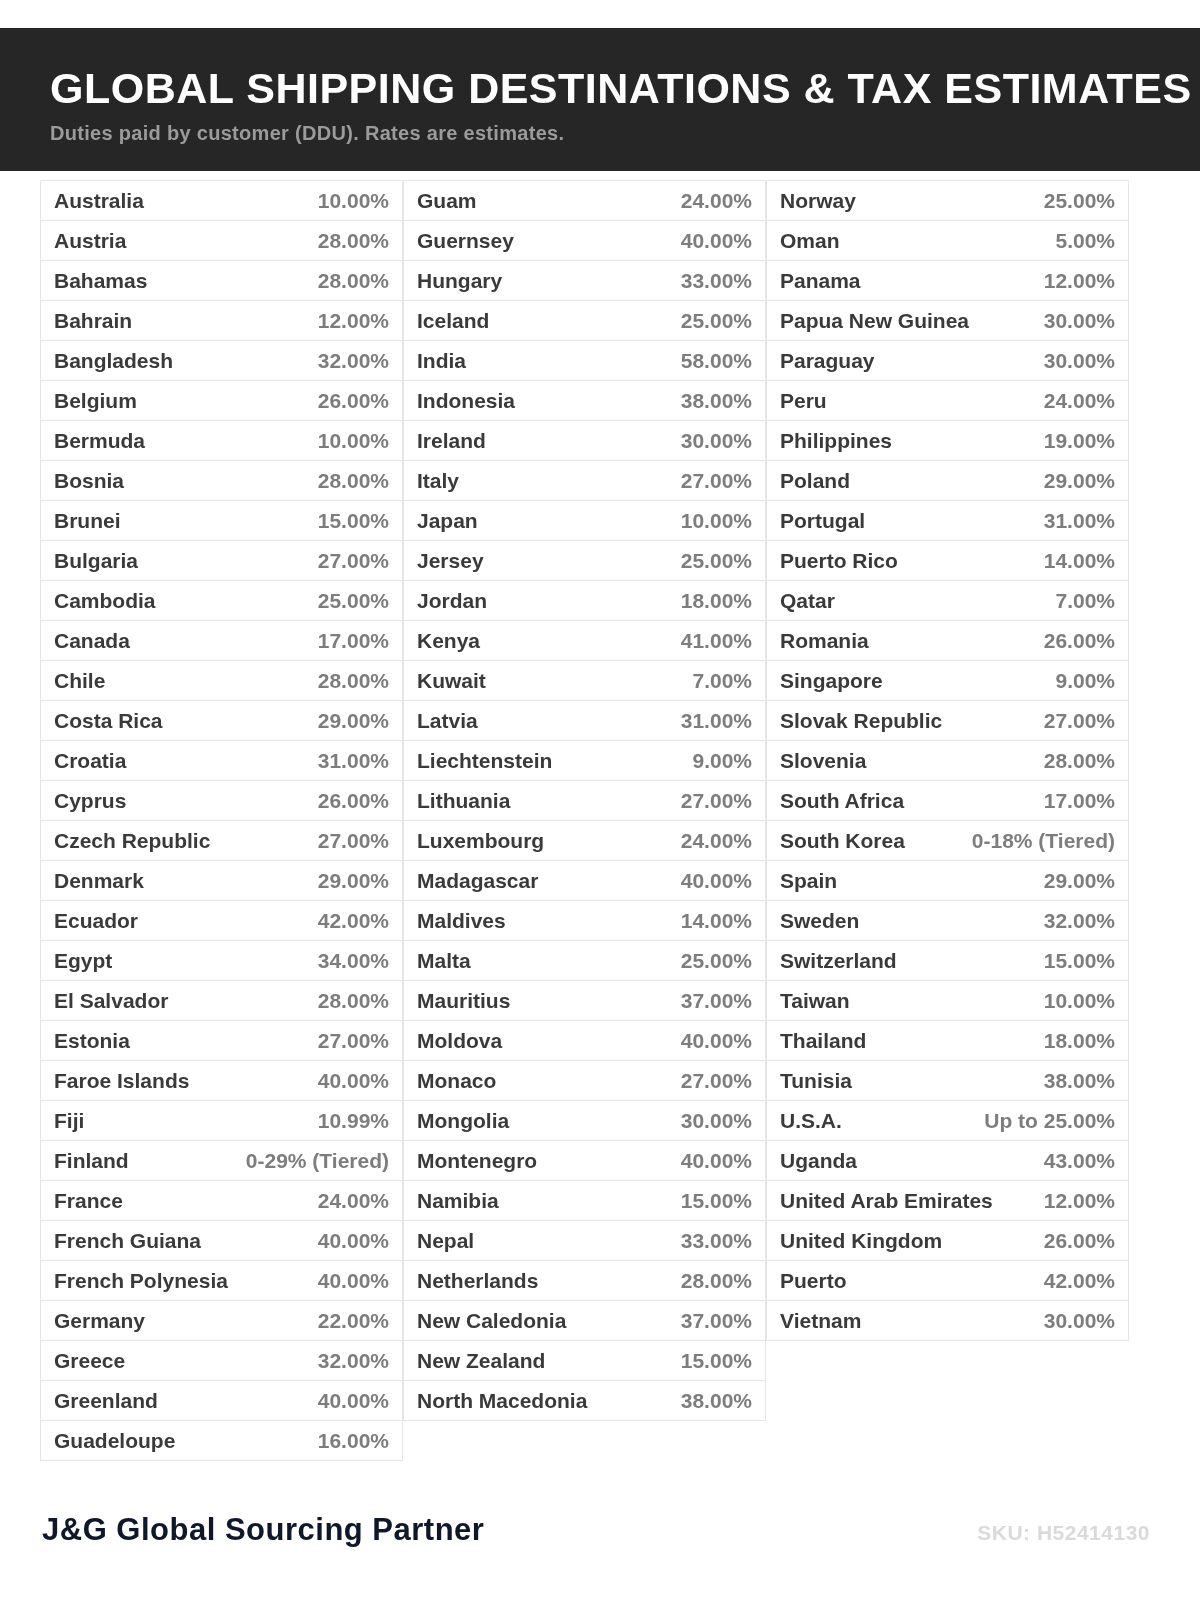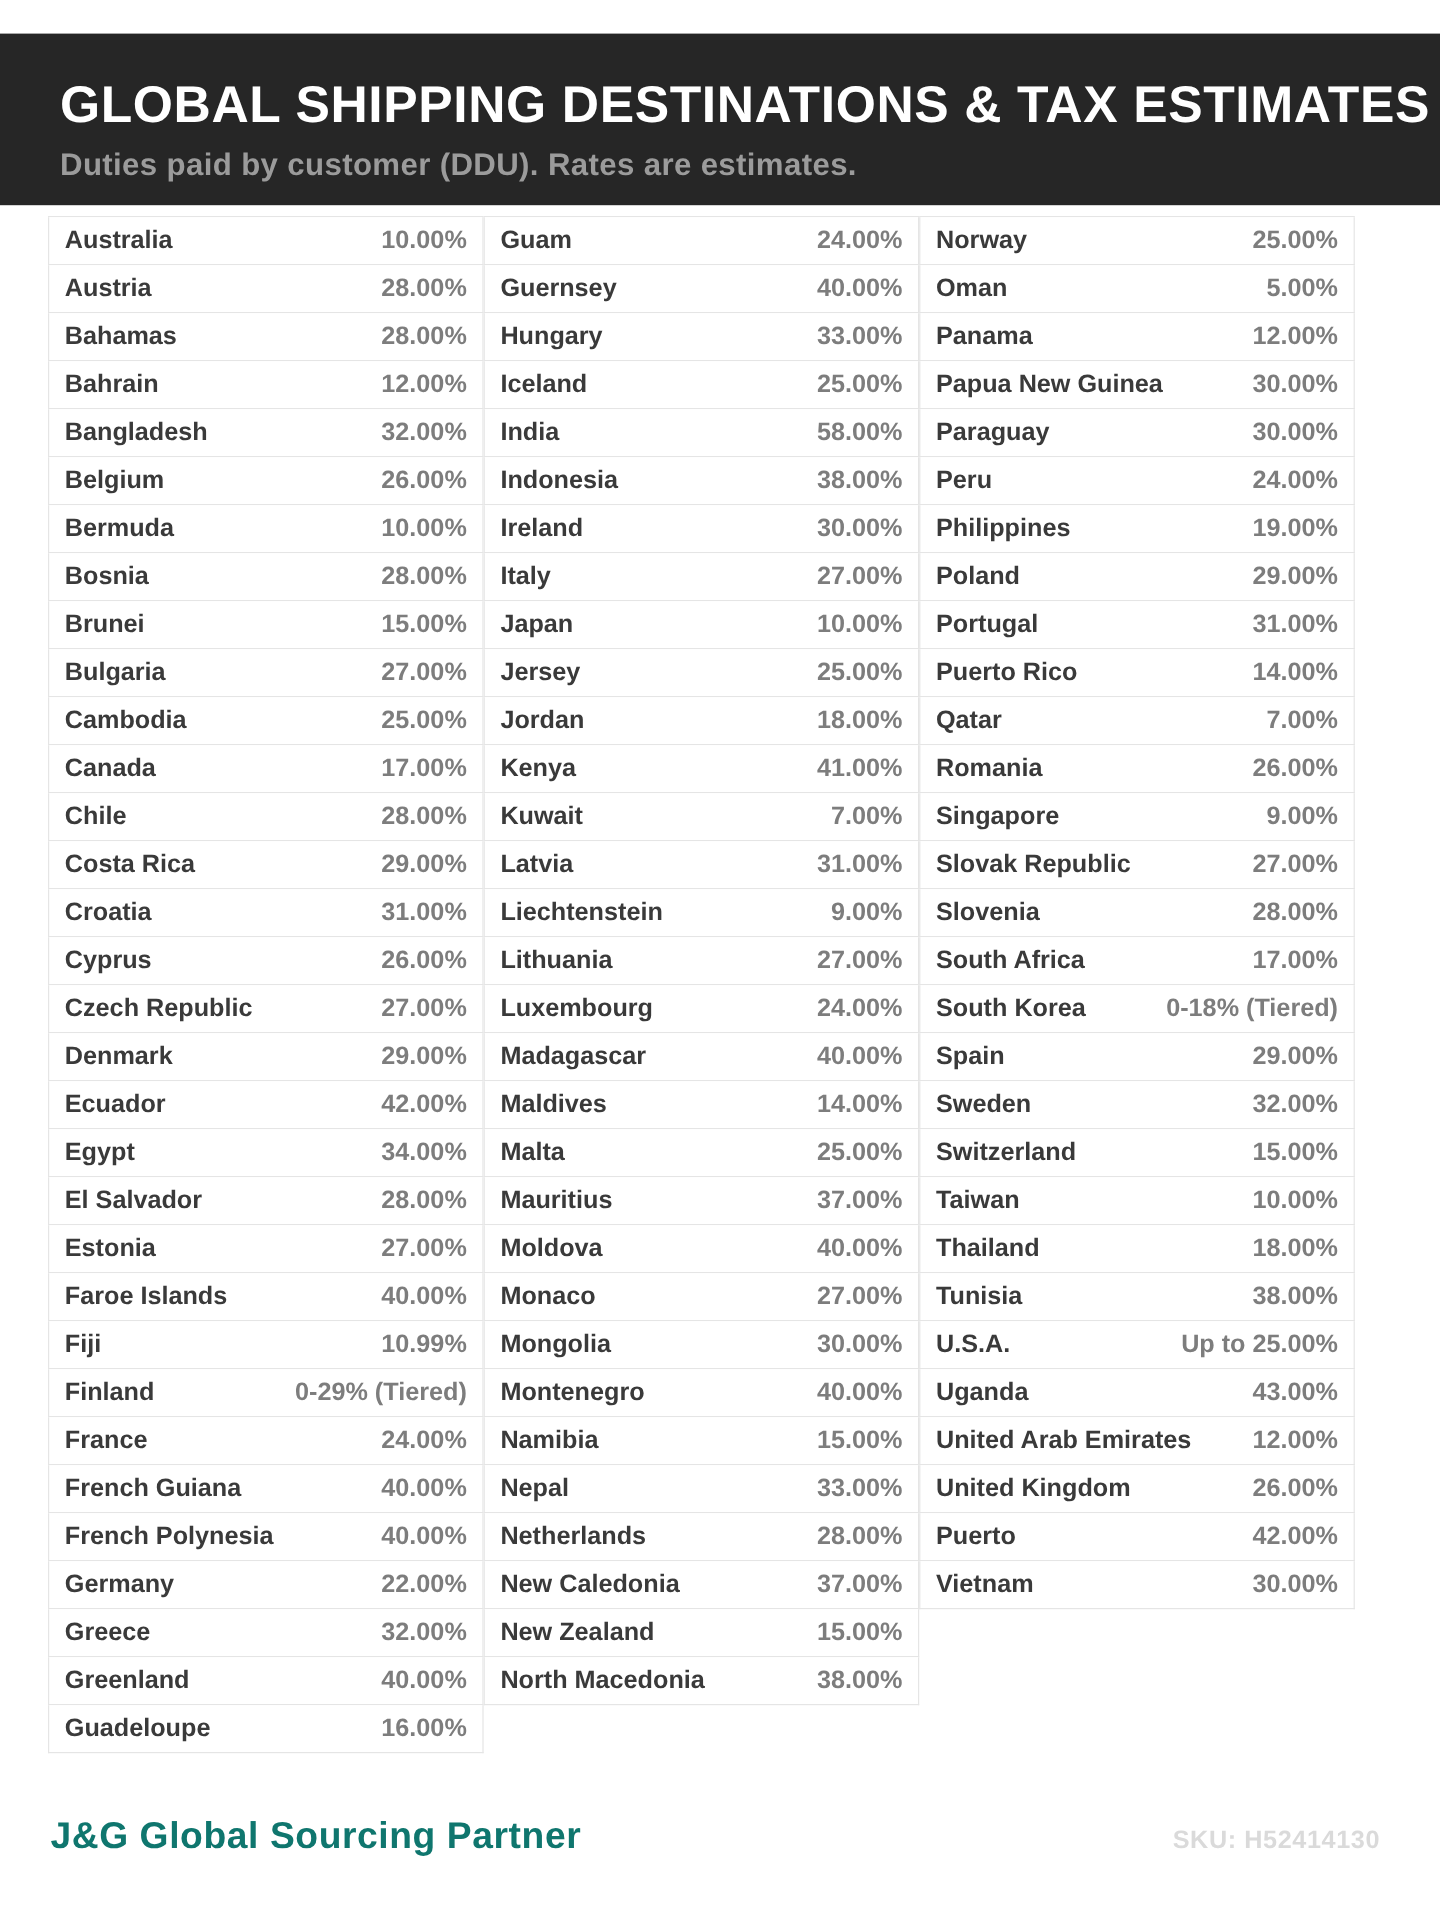--- a/index.html
+++ b/index.html
@@ -21,21 +21,21 @@
   .header .title {
     color: #ffffff;
     font-size: 43px;
     font-weight: bold;
     letter-spacing: 0.5px;
     white-space: nowrap;
   }
   .header .subtitle {
     margin-top: 9px;
     color: #9b9b9b;
-    font-size: 26px;
+    font-size: 20px;
     font-weight: bold;
     letter-spacing: 0.3px;
   }
   .grid {
     position: absolute;
     left: 40px; top: 180px;
     width: 1110px;
     display: flex;
     align-items: flex-start;
   }
@@ -67,21 +67,21 @@
     margin-left: 8px;
   }
   .footer {
     position: absolute;
     left: 42px; right: 50px; top: 1512px;
     display: flex;
     justify-content: space-between;
     align-items: baseline;
   }
   .brand {
-    color: #0f766e;
+    color: #0f172a;
     font-size: 31px;
     font-weight: bold;
     letter-spacing: 0.5px;
   }
   .sku {
     color: #dadada;
     font-size: 21px;
     font-weight: bold;
     letter-spacing: 0.5px;
   }

